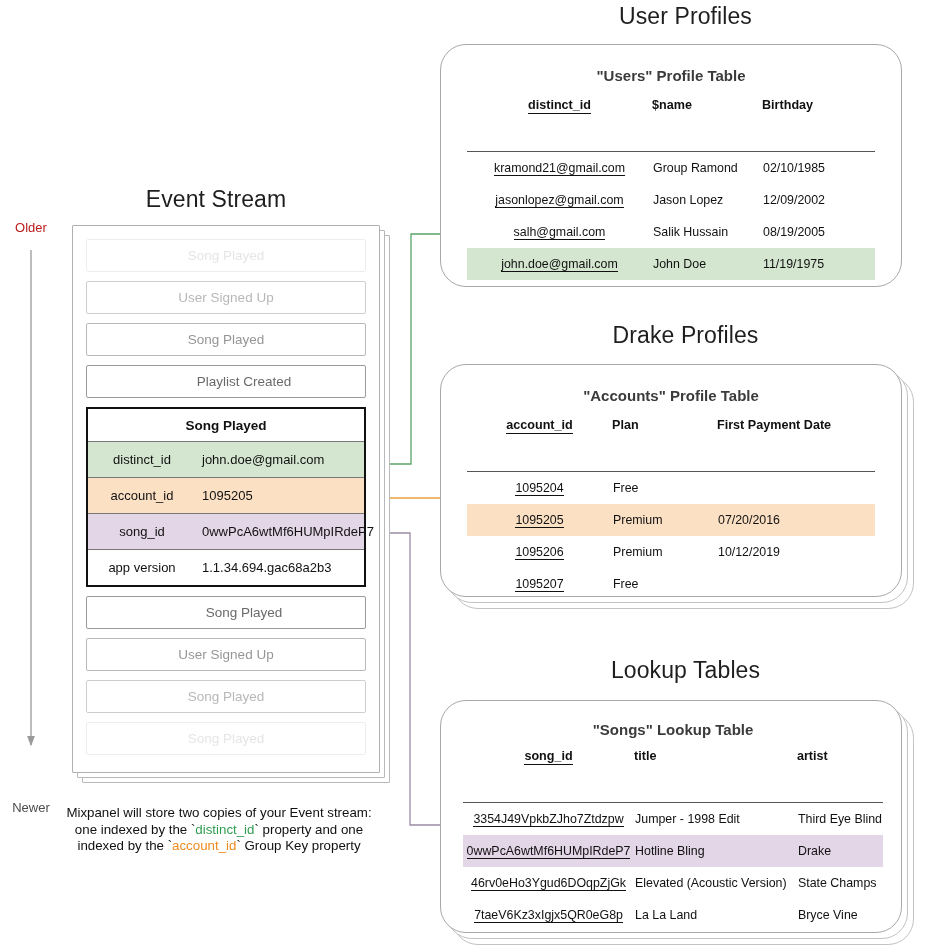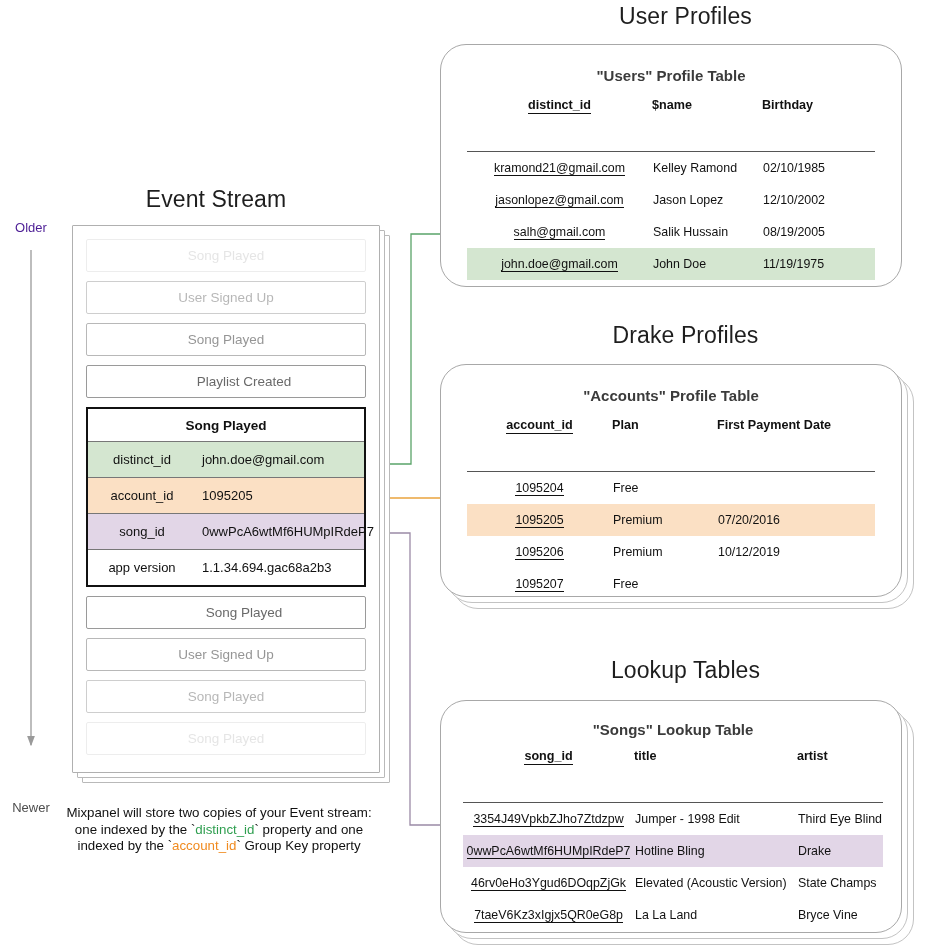--- a/index.html
+++ b/index.html
@@ -35,21 +35,21 @@
   .prop{height:35px;display:flex;align-items:center;border-top:1.2px solid #777;
         font-size:13px;color:#111;}
   .prop .k{width:108px;text-align:center;flex:none;}
   .prop .v{padding-left:6px;}
   .prop.green{background:#d4e6d0;}
   .prop.orange{background:#fbe0c4;}
   .prop.purple{background:#e2d6e7;}
   .prop.plain{background:#fff;}
 
   
-  #older-label{left:0;top:220px;width:62px;text-align:center;font-size:13px;color:#4c1d95;}
+  #older-label{left:0;top:220px;width:62px;text-align:center;font-size:13px;color:#b91c1c;}
   #newer-label{left:0;top:800px;width:62px;text-align:center;font-size:13px;color:#4d4d4d;}
 
   
   #stream-caption{left:35px;top:805px;width:368px;text-align:center;
                   font-size:13.3px;line-height:16.5px;color:#111;}
   .tok-green{color:#2e9e4f;} .tok-orange{color:#f08a1e;}
 
   
   .panel-wrap{position:absolute;}
   .panel-shadow{position:absolute;border:1.5px solid #c3c3c3;background:#fff;
@@ -182,27 +182,27 @@
           <tr>
         <th style="text-align:center;"><span class="u">distinct_id</span></th>
         <th><span>$name</span></th>
         <th><span>Birthday</span></th>
       </tr>
       <tr>
             <td colspan="3" class="head-rule"></td>
           </tr>
       <tr>
         <td class="idc" style="text-align:center;"><span>kramond21@gmail.com</span></td>
-        <td>Kelley Ramond</td>
+        <td>Group Ramond</td>
         <td>02/10/1985</td>
       </tr>
       <tr>
         <td class="idc" style="text-align:center;"><span>jasonlopez@gmail.com</span></td>
         <td>Jason Lopez</td>
-        <td>12/10/2002</td>
+        <td>12/09/2002</td>
       </tr>
       <tr>
         <td class="idc" style="text-align:center;"><span>salh@gmail.com</span></td>
         <td>Salik Hussain</td>
         <td>08/19/2005</td>
       </tr>
       <tr class="hl-green">
         <td class="idc" style="text-align:center;"><span>john.doe@gmail.com</span></td>
         <td>John Doe</td>
         <td>11/19/1975</td>

